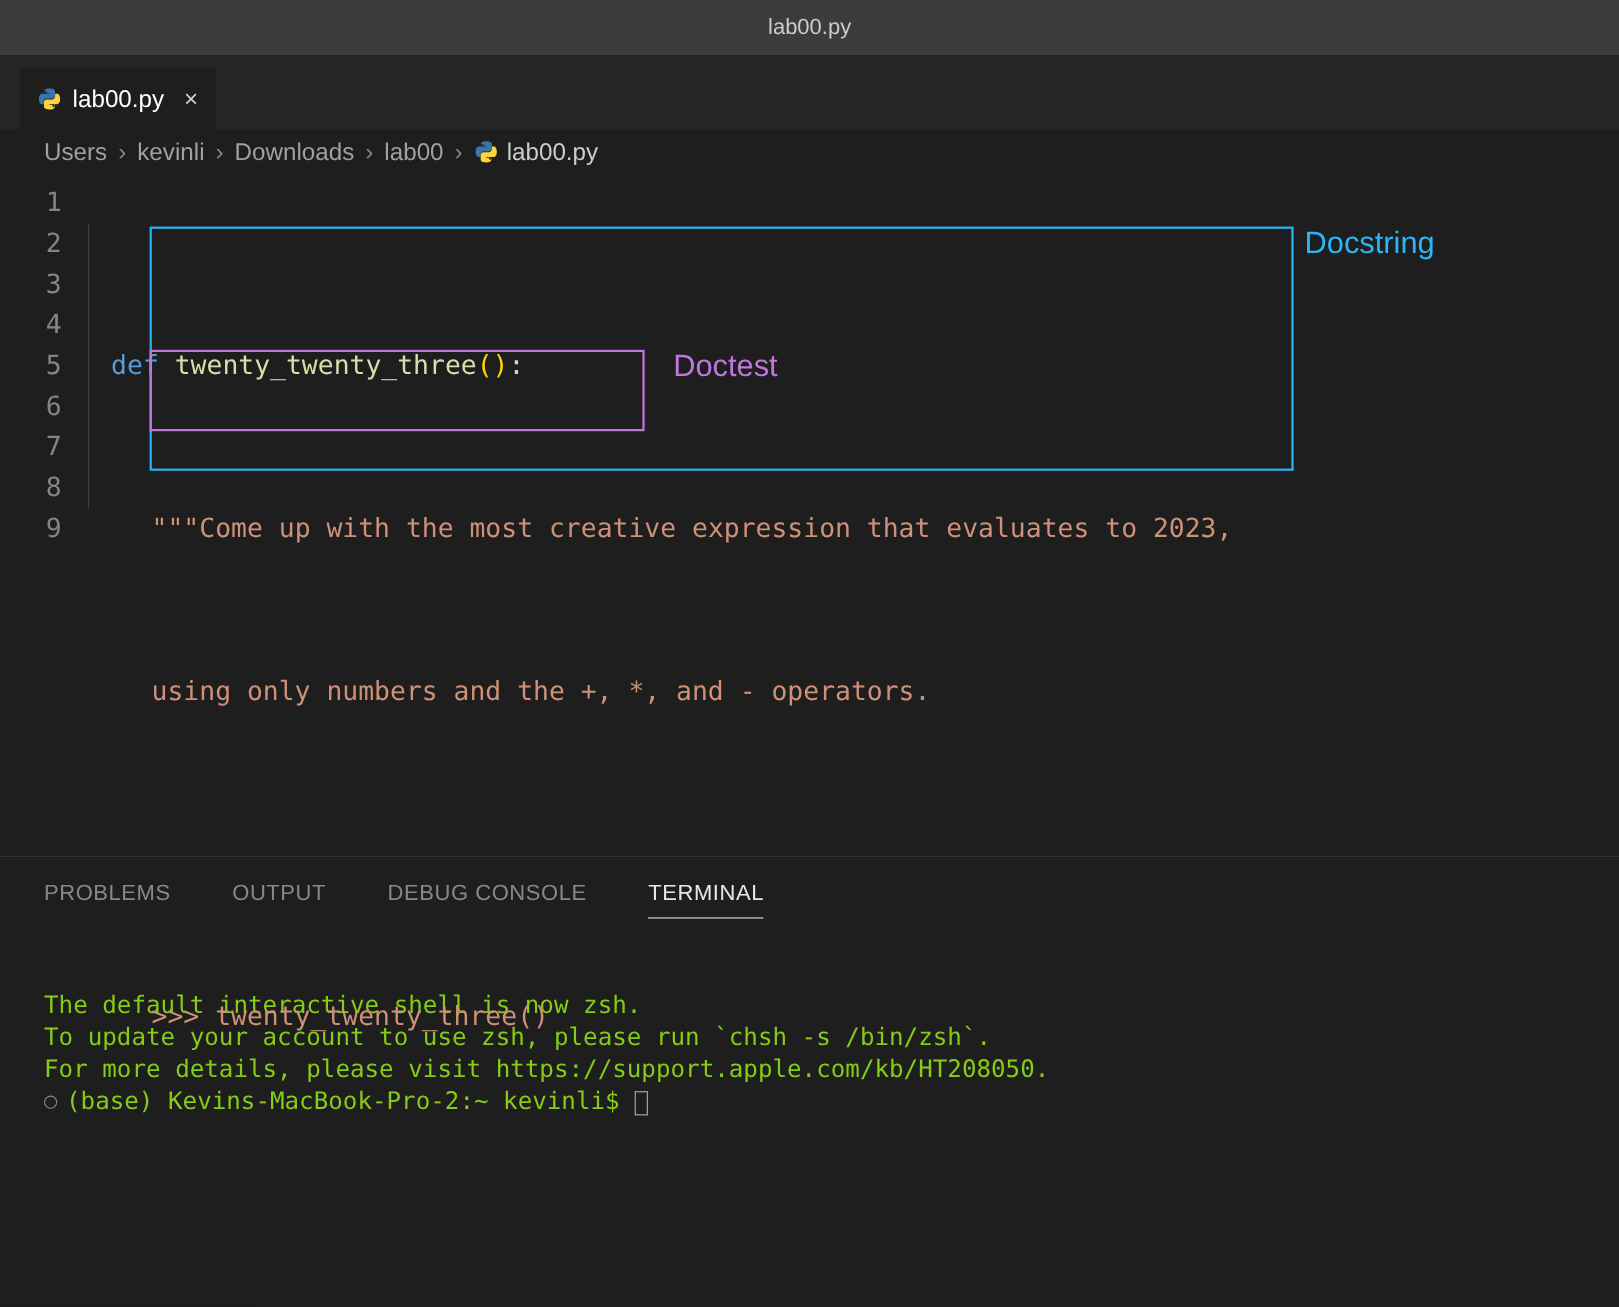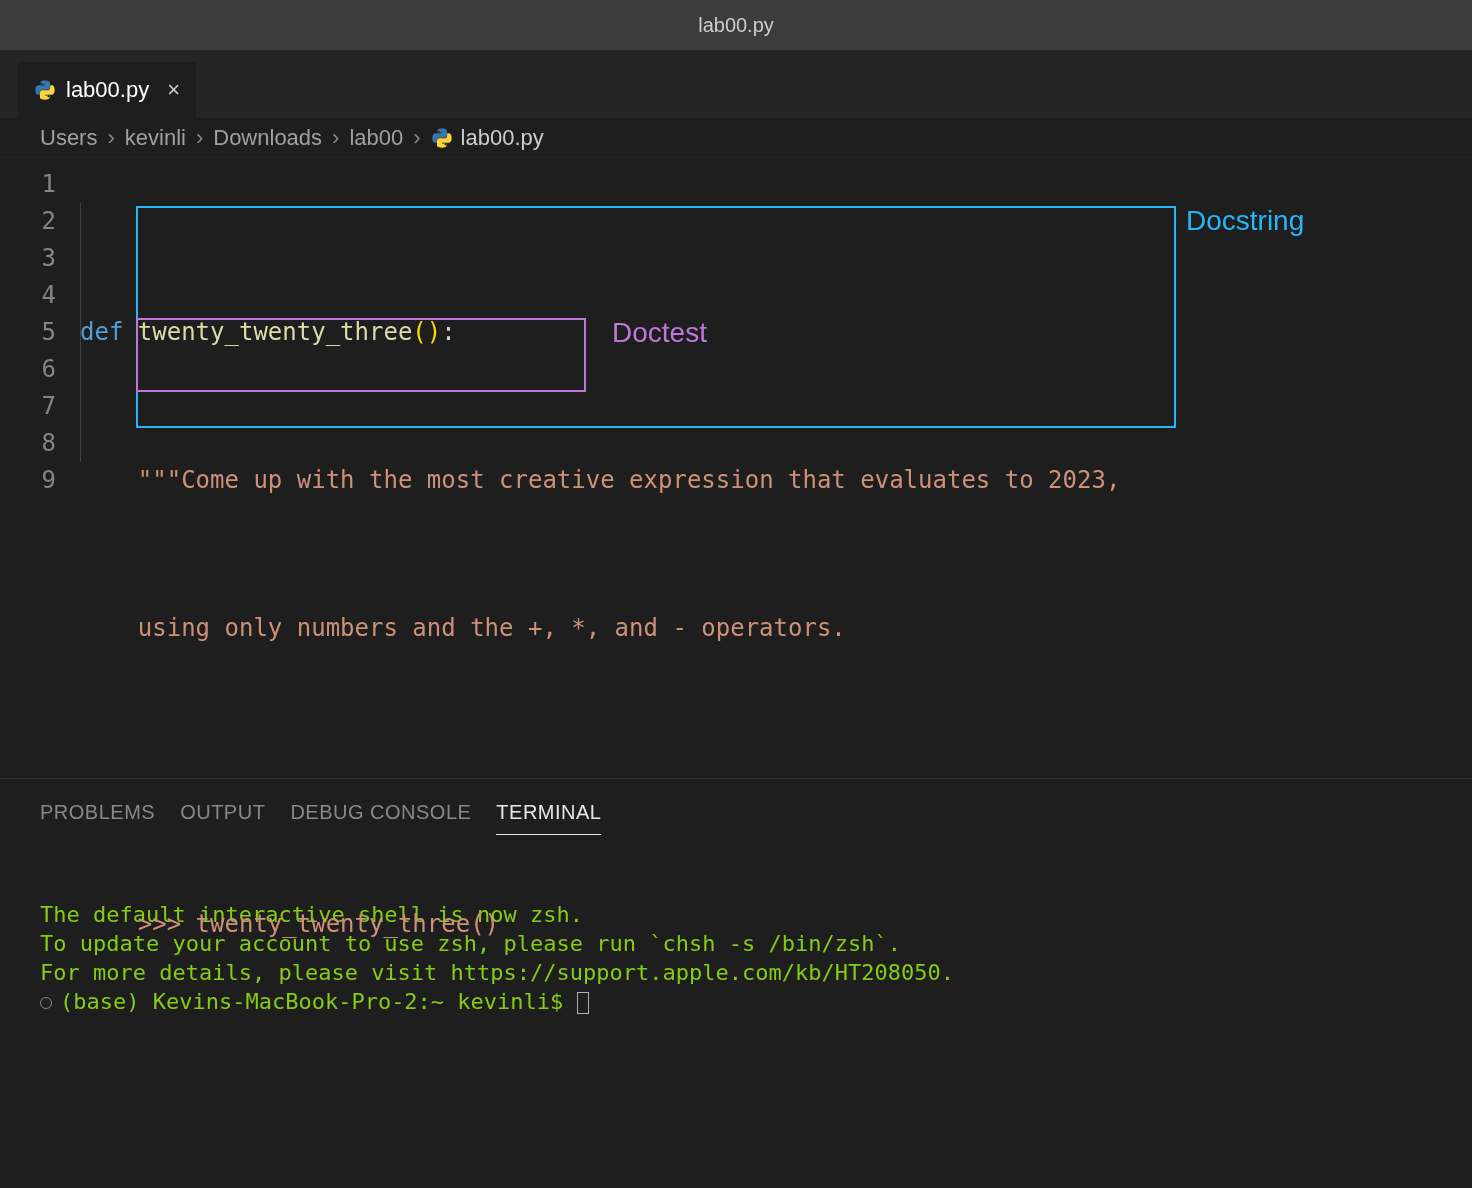--- a/index.html
+++ b/index.html
@@ -85,21 +85,21 @@
   }
   .code-line { height: 37px; }
   .indent-guide {
     position: absolute;
     left: 0;
     top: 37px;
     width: 1px;
     height: 259px;
     background: #404040;
   }
-  .tok-kw { color: #569cd6; }
+  .tok-kw { color: #569cd6; margin-left: 21px; }
   .tok-fn { color: #dcdcaa; }
   .tok-punc { color: #ffd700; }
   .tok-str { color: #ce9178; }
   .tok-plain { color: #d4d4d4; }
   
   .anno-box {
     position: absolute;
     pointer-events: none;
     border: 2px solid;
   }
@@ -115,21 +115,21 @@
   .anno-label.doctest   { color: #c077dc; }
   
   .panel {
     border-top: 1px solid #333;
     height: 410px;
     display: flex;
     flex-direction: column;
   }
   .panel-tabs {
     display: flex;
-    gap: 25px;
+    gap: 56px;
     padding: 22px 40px 0 40px;
     font-size: 20px;
     letter-spacing: 0.5px;
   }
   .panel-tab {
     color: #888;
     padding-bottom: 10px;
     cursor: pointer;
   }
   .panel-tab.active {

